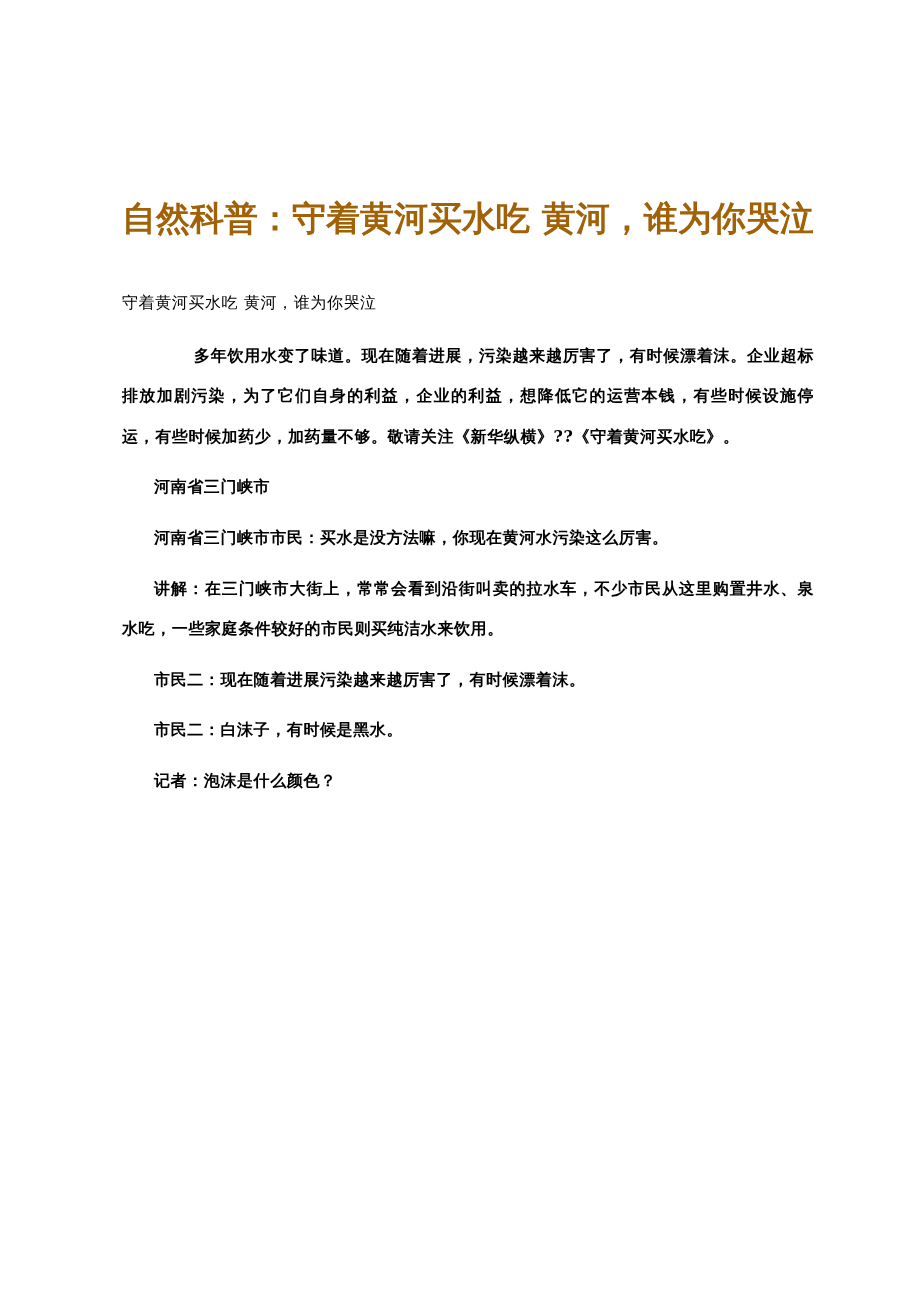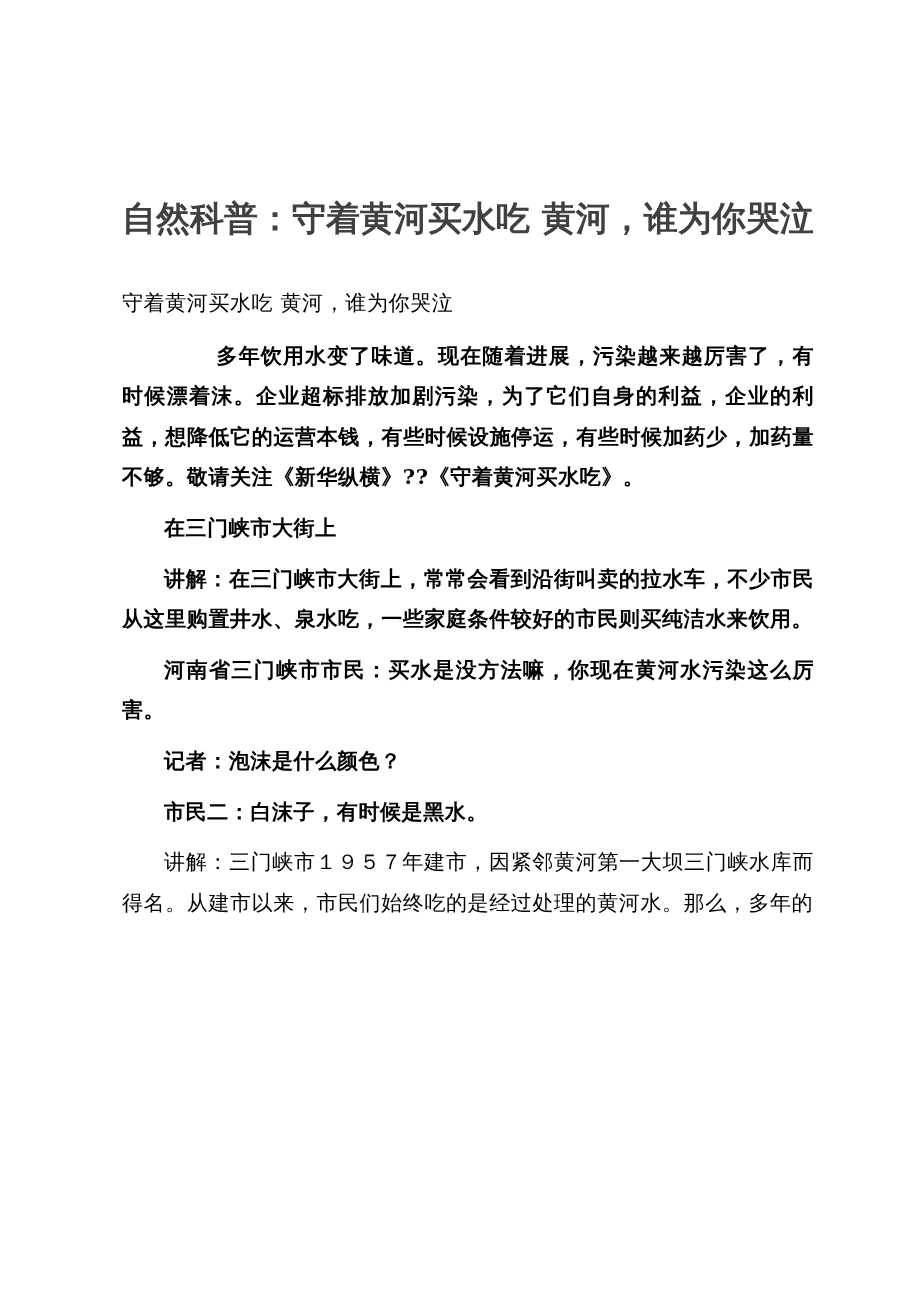--- a/index.html
+++ b/index.html
@@ -24,30 +24,30 @@
     .doc-title {
       position: absolute;
       left: 0;
       top: 196px;
       width: 700px;
       margin: 0;
       font-family: "DejaVu Sans", "Liberation Sans", sans-serif;
       font-weight: bold;
       font-size: 34px;
       line-height: 44px;
-      color: #404040;
+      color: #a16207;
       white-space: nowrap;
       letter-spacing: 0px;
     }
     .body-text {
       position: absolute;
       left: 0;
       top: 283px;
       width: 692px;
-      font-size: 21px;
+      font-size: 16px;
       line-height: 40.6px;
       letter-spacing: 0.6px;
     }
     .para {
       margin: 0;
       text-align: justify;
       text-align-last: left;
     }
     .para.indent { text-indent: 2em; }
     .para.indent-wide { text-indent: 4.5em; }
@@ -56,20 +56,20 @@
   </style>
 </head>
 <body>
 
 <div class="page">
   <h1 class="doc-title">自然科普：守着黄河买水吃 黄河，谁为你哭泣</h1>
 
   <div class="body-text">
     <p class="para subtitle">守着黄河买水吃 黄河，谁为你哭泣</p>
     <p class="para indent-wide gap-after">多年饮用水变了味道。现在随着进展，污染越来越厉害了，有时候漂着沫。企业超标排放加剧污染，为了它们自身的利益，企业的利益，想降低它的运营本钱，有些时候设施停运，有些时候加药少，加药量不够。敬请关注《新华纵横》??《守着黄河买水吃》。</p>
-    <p class="para indent gap-after">在三门峡市大街上</p>
+    <p class="para indent gap-after">河南省三门峡市</p>
+    <p class="para indent gap-after">河南省三门峡市市民：买水是没方法嘛，你现在黄河水污染这么厉害。</p>
     <p class="para indent gap-after">讲解：在三门峡市大街上，常常会看到沿街叫卖的拉水车，不少市民从这里购置井水、泉水吃，一些家庭条件较好的市民则买纯洁水来饮用。</p>
-    <p class="para indent gap-after">河南省三门峡市市民：买水是没方法嘛，你现在黄河水污染这么厉害。</p>
+    <p class="para indent gap-after">市民二：现在随着进展污染越来越厉害了，有时候漂着沫。</p>
+    <p class="para indent gap-after">市民二：白沫子，有时候是黑水。</p>
     <p class="para indent gap-after">记者：泡沫是什么颜色？</p>
-    <p class="para indent gap-after">市民二：白沫子，有时候是黑水。</p>
-    <p class="para indent">讲解：三门峡市１９５７年建市，因紧邻黄河第一大坝三门峡水库而得名。从建市以来，市民们始终吃的是经过处理的黄河水。那么，多年的</p>
   </div>
 </div>
 
 </body></html>

